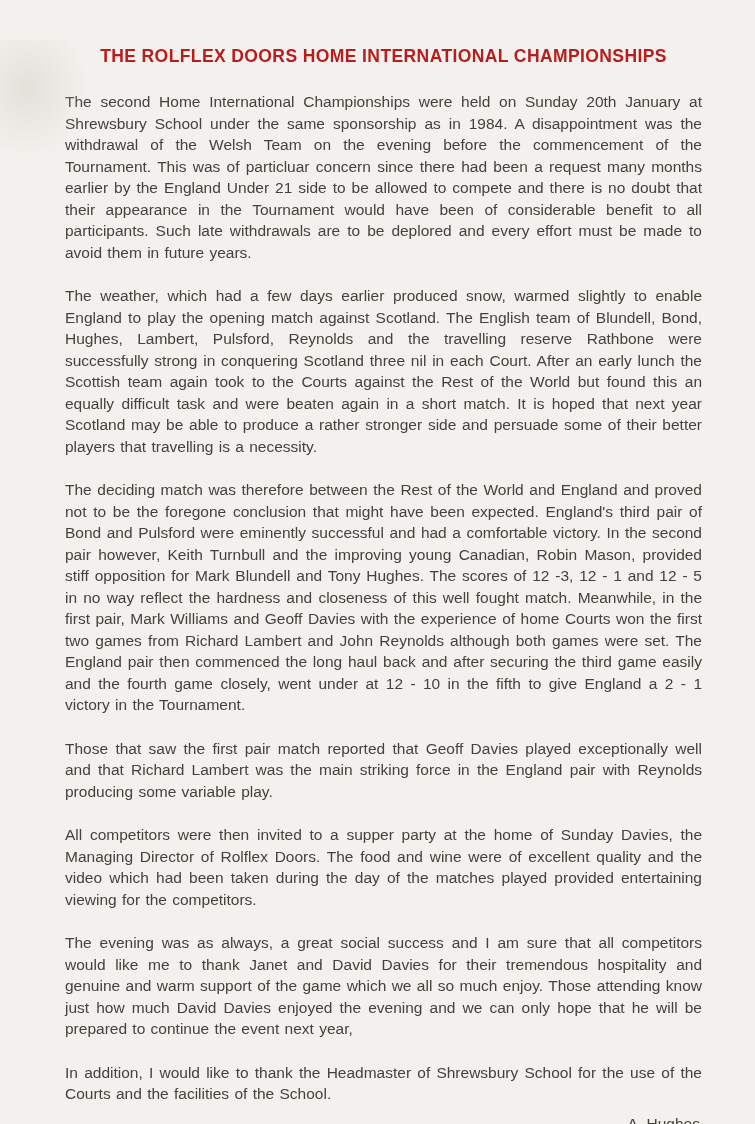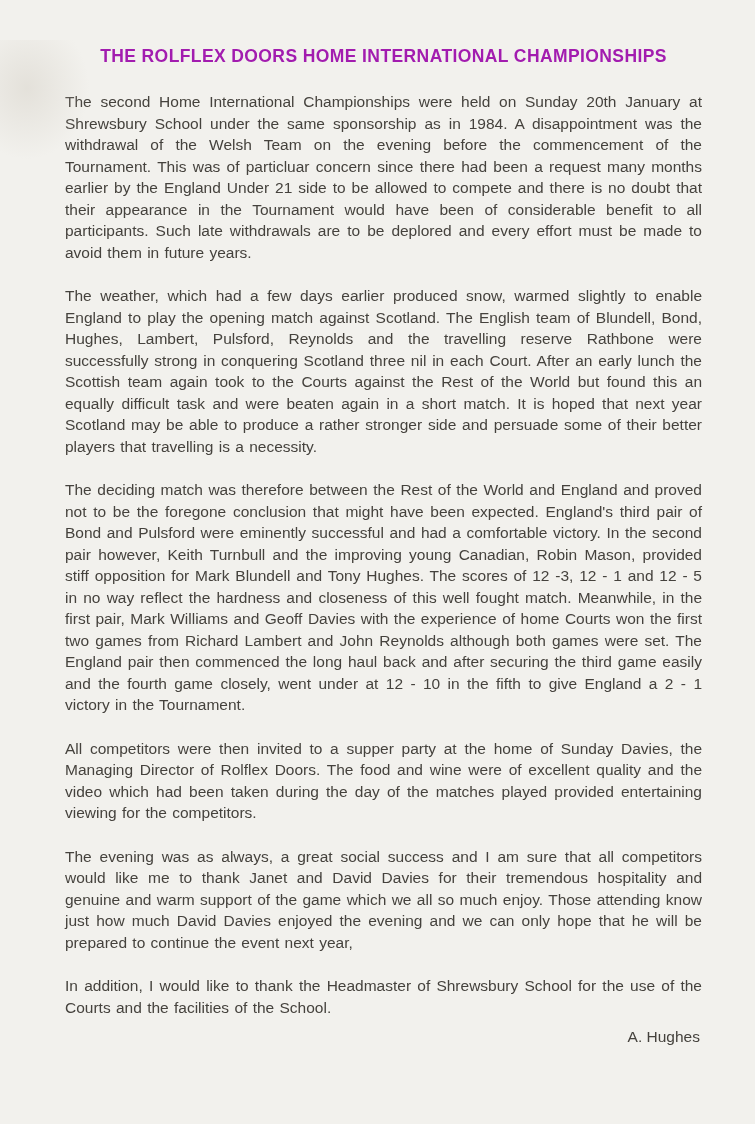--- a/index.html
+++ b/index.html
@@ -26,21 +26,21 @@
     pointer-events: none;
   }
   .page {
     box-sizing: border-box;
     padding: 46px 53px 0 65px;
   }
   .title {
     font-size: 17.5px;
     font-weight: bold;
     letter-spacing: 0.4px;
-    color: #a21caf;
+    color: #b91c1c;
     text-align: center;
     margin: 0 0 24px 0;
   }
   .para {
     font-size: 15.5px;
     line-height: 21.5px;
     text-align: justify;
     margin: 0 0 22px 0;
     word-spacing: 1px;
   }
@@ -62,20 +62,21 @@
 
 <div class="page">
   <h1 class="title">THE ROLFLEX DOORS HOME INTERNATIONAL CHAMPIONSHIPS</h1>
 
   <p class="para">The second Home International Championships were held on Sunday 20th January at Shrewsbury School under the same sponsorship as in 1984. A disappointment was the withdrawal of the Welsh Team on the evening before the commencement of the Tournament. This was of particluar concern since there had been a request many months earlier by the England Under 21 side to be allowed to compete and there is no doubt that their appearance in the Tournament would have been of considerable benefit to all participants. Such late withdrawals are to be deplored and every effort must be made to avoid them in future years.</p>
 
   <p class="para">The weather, which had a few days earlier produced snow, warmed slightly to enable England to play the opening match against Scotland. The English team of Blundell, Bond, Hughes, Lambert, Pulsford, Reynolds and the travelling reserve Rathbone were successfully strong in conquering Scotland three nil in each Court. After an early lunch the Scottish team again took to the Courts against the Rest of the World but found this an equally difficult task and were beaten again in a short match. It is hoped that next year Scotland may be able to produce a rather stronger side and persuade some of their better players that travelling is a necessity.</p>
 
   <p class="para">The deciding match was therefore between the Rest of the World and England and proved not to be the foregone conclusion that might have been expected. England's third pair of Bond and Pulsford were eminently successful and had a comfortable victory. In the second pair however, Keith Turnbull and the improving young Canadian, Robin Mason, provided stiff opposition for Mark Blundell and Tony Hughes. The scores of 12 -3, 12 - 1 and 12 - 5 in no way reflect the hardness and closeness of this well fought match. Meanwhile, in the first pair, Mark Williams and Geoff Davies with the experience of home Courts won the first two games from Richard Lambert and John Reynolds although both games were set. The England pair then commenced the long haul back and after securing the third game easily and the fourth game closely, went under at 12 - 10 in the fifth to give England a 2 - 1 victory in the Tournament.</p>
 
+  <p class="para">Those that saw the first pair match reported that Geoff Davies played exceptionally well and that Richard Lambert was the main striking force in the England pair with Reynolds producing some variable play.</p>
 
   <p class="para">All competitors were then invited to a supper party at the home of Sunday Davies, the Managing Director of Rolflex Doors. The food and wine were of excellent quality and the video which had been taken during the day of the matches played provided entertaining viewing for the competitors.</p>
 
   <p class="para">The evening was as always, a great social success and I am sure that all competitors would like me to thank Janet and David Davies for their tremendous hospitality and genuine and warm support of the game which we all so much enjoy. Those attending know just how much David Davies enjoyed the evening and we can only hope that he will be prepared to continue the event next year,</p>
 
   <p class="para closing-block">In addition, I would like to thank the Headmaster of Shrewsbury School for the use of the Courts and the facilities of the School.</p>
 
   <p class="signature">A. Hughes</p>
 </div>
 

